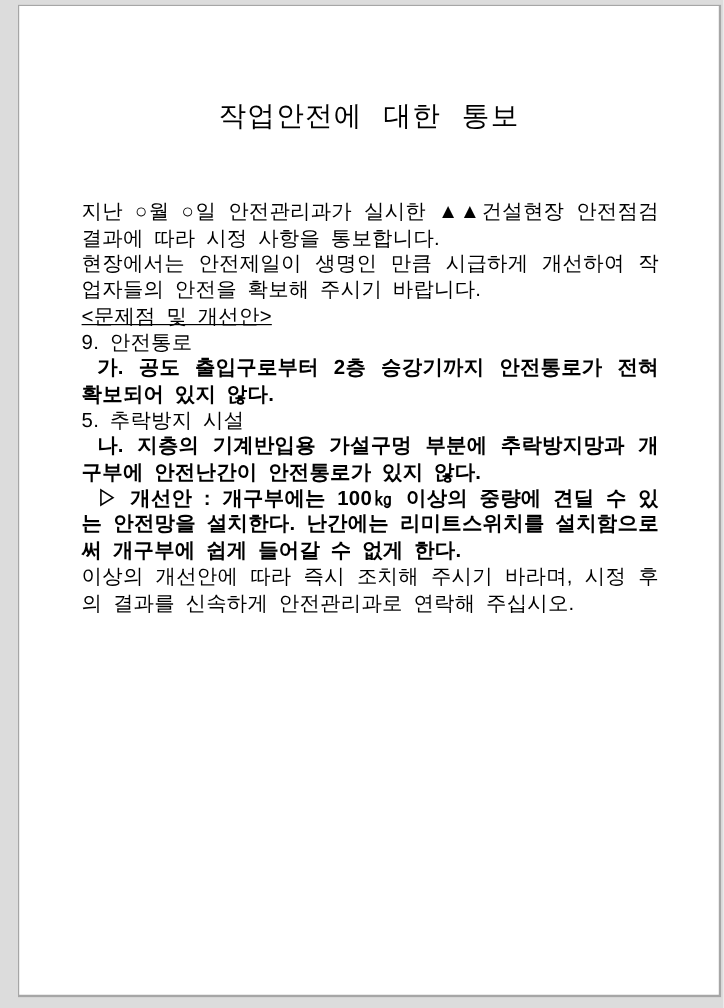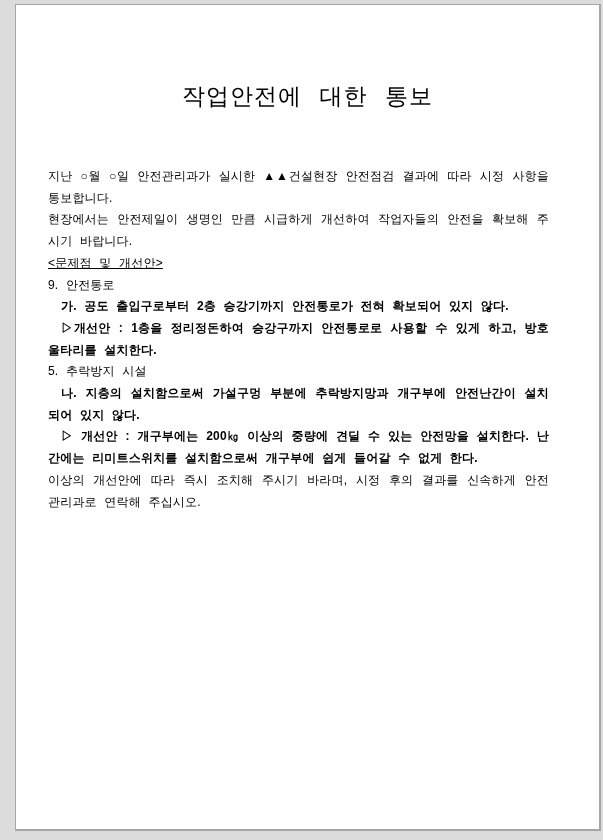--- a/index.html
+++ b/index.html
@@ -29,22 +29,22 @@
   .doc-title {
     margin: 76px 0 0 0;
     text-align: center;
     font-size: 23px;
     font-weight: 500;
     color: #000000;
     letter-spacing: 1px;
     word-spacing: 10px;
   }
   .doc-body {
-    margin: 54px 50px 0 32px;
-    font-size: 12px;
+    margin: 54px 50px 0 52px;
+    font-size: 17px;
     line-height: 21.7px;
     color: #000000;
     text-align: justify;
     word-break: break-all;
     word-spacing: 4px;
     letter-spacing: 0.2px;
   }
   .doc-body p { margin: 0; }
   .section-heading { margin-top: 24px; text-decoration: underline; }
   .item-title { margin-top: 13px; }
@@ -64,21 +64,20 @@
   <h1 class="doc-title">작업안전에  대한  통보</h1>
 
   <div class="doc-body">
     <p>지난 ○월 ○일 안전관리과가 실시한 ▲▲건설현장 안전점검 결과에 따라 시정 사항을 통보합니다.</p>
     <p>현장에서는 안전제일이 생명인 만큼 시급하게 개선하여 작업자들의 안전을 확보해 주시기 바랍니다.</p>
 
     <p class="section-heading">&lt;문제점 및 개선안&gt;</p>
 
     <p class="item-title">9. 안전통로</p>
     <p class="indent">가. 공도 출입구로부터 2층 승강기까지 안전통로가 전혀 확보되어 있지 않다.</p>
-    <p class="indent improvement">▷개선안 : 1층을 정리정돈하여 승강구까지 안전통로로 사용할 수 있게 하고, 방호 울타리를 설치한다.</p>
 
     <p class="item-title item-title-2">5. 추락방지 시설</p>
-    <p class="indent">나. 지층의 설치함으로써 가설구멍 부분에 추락방지망과 개구부에 안전난간이 설치되어 있지 않다.</p>
-    <p class="indent improvement">▷ 개선안 : 개구부에는 200㎏ 이상의 중량에 견딜 수 있는 안전망을 설치한다. 난간에는 리미트스위치를 설치함으로써 개구부에 쉽게 들어갈 수 없게 한다.</p>
+    <p class="indent">나. 지층의 기계반입용 가설구멍 부분에 추락방지망과 개구부에 안전난간이 안전통로가 있지 않다.</p>
+    <p class="indent improvement">▷ 개선안 : 개구부에는 100㎏ 이상의 중량에 견딜 수 있는 안전망을 설치한다. 난간에는 리미트스위치를 설치함으로써 개구부에 쉽게 들어갈 수 없게 한다.</p>
 
     <p class="closing">이상의 개선안에 따라 즉시 조치해 주시기 바라며, 시정 후의 결과를 신속하게 안전관리과로 연락해 주십시오.</p>
   </div>
 </div>
 
 </body></html>

